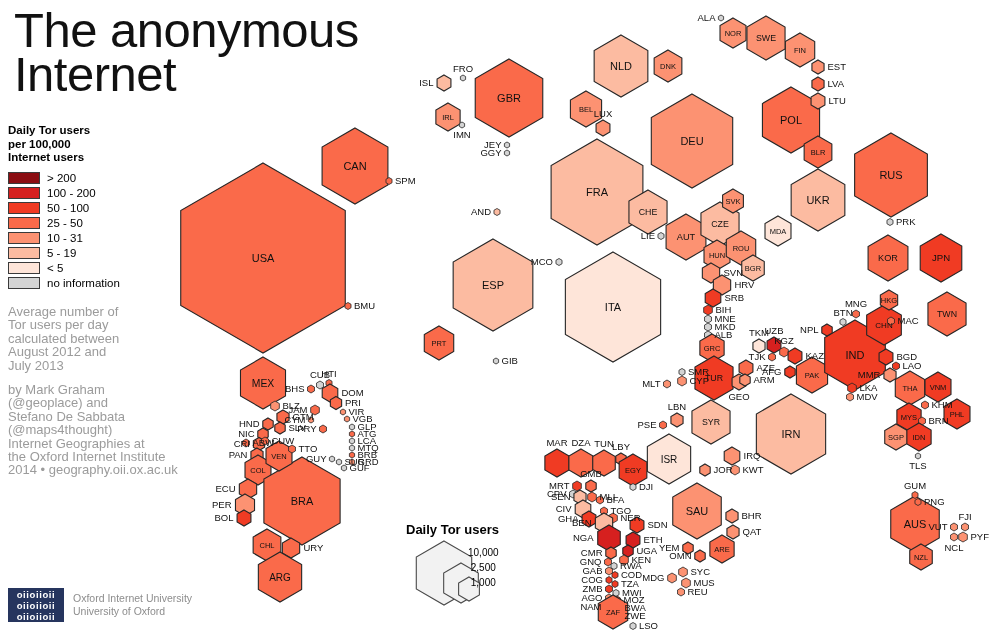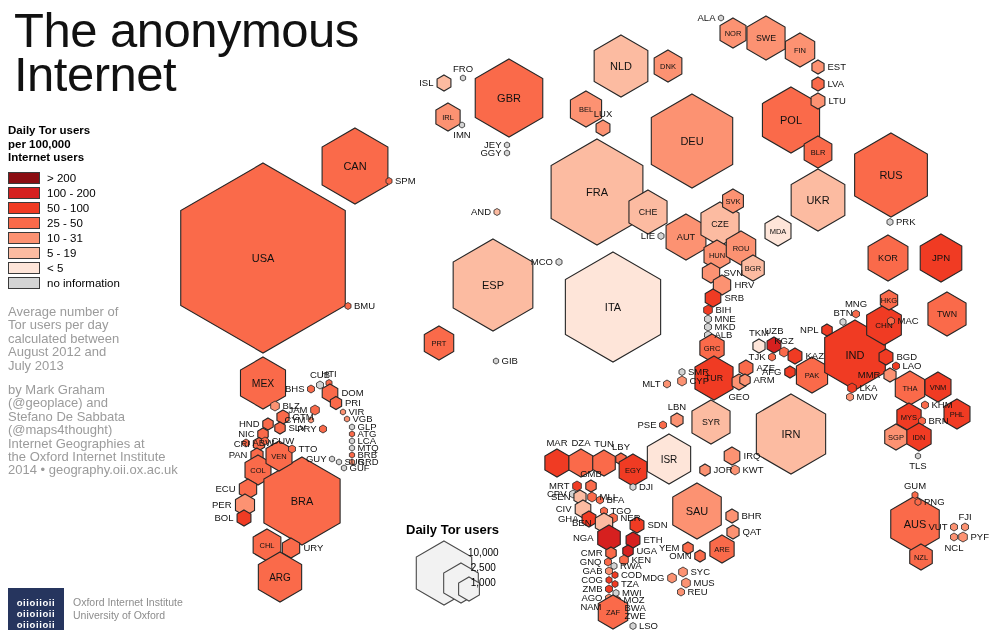--- a/index.html
+++ b/index.html
@@ -10,22 +10,22 @@
          font-weight:400;letter-spacing:-0.5px;color:#111;}
   .legend{position:absolute;left:8px;top:124px;}
   .legend-title{font-size:11.5px;font-weight:bold;line-height:13.5px;}
   .legend-rows{margin-top:4px;}
   .legend-row{display:flex;align-items:flex-end;height:15px;}
   .swatch{width:32px;height:12px;border:1px solid #3a3a3a;margin-right:7px;box-sizing:border-box;}
   .legend-label{font-size:11.5px;line-height:12px;}
   .credits{position:absolute;left:8px;top:305px;font-size:13px;line-height:13.4px;color:#9b9b9b;}
   .credits p{margin:0 0 11px 0;}
   .logo-wrap{position:absolute;left:8px;top:588px;display:flex;align-items:center;}
-  .logo-box{width:56px;height:42px;background:#26355e;display:flex;flex-direction:column;
-            justify-content:flex-end;align-items:center;}
+  .logo-box{width:56px;height:34px;background:#26355e;display:flex;flex-direction:column;
+            justify-content:center;align-items:center;}
   .logo-row{color:#ffffff;font-size:9.5px;font-weight:bold;line-height:11px;letter-spacing:0.6px;
             font-family:"Liberation Sans",sans-serif;}
   .logo-text{margin-left:9px;font-size:10.5px;line-height:13px;color:#8d8d8d;}
   .sizekey{position:absolute;left:406px;top:522px;}
   .sizekey-title{font-size:13px;font-weight:bold;margin-bottom:2px;}
   .sizekey-body{position:relative;width:118px;height:68px;}
   .sizekey-labels{position:absolute;left:62px;top:6px;font-size:10px;line-height:15px;text-align:center;}
   svg text{font-family:"Liberation Sans","DejaVu Sans",sans-serif;}
 </style>
 </head>
@@ -494,16 +494,16 @@
   </div>
 </div>
 
 <div class="logo-wrap">
   <div class="logo-box" id="logo-box">
       <div class="logo-row">oiioiioii</div>
       <div class="logo-row">oiioiioii</div>
       <div class="logo-row">oiioiioii</div>
     </div>
   <div class="logo-text">
-    <div>Oxford Internet Institute</div>
+    <div>Oxford Internet University</div>
     <div>University of Oxford</div>
   </div>
 </div>
 
 </body></html>

